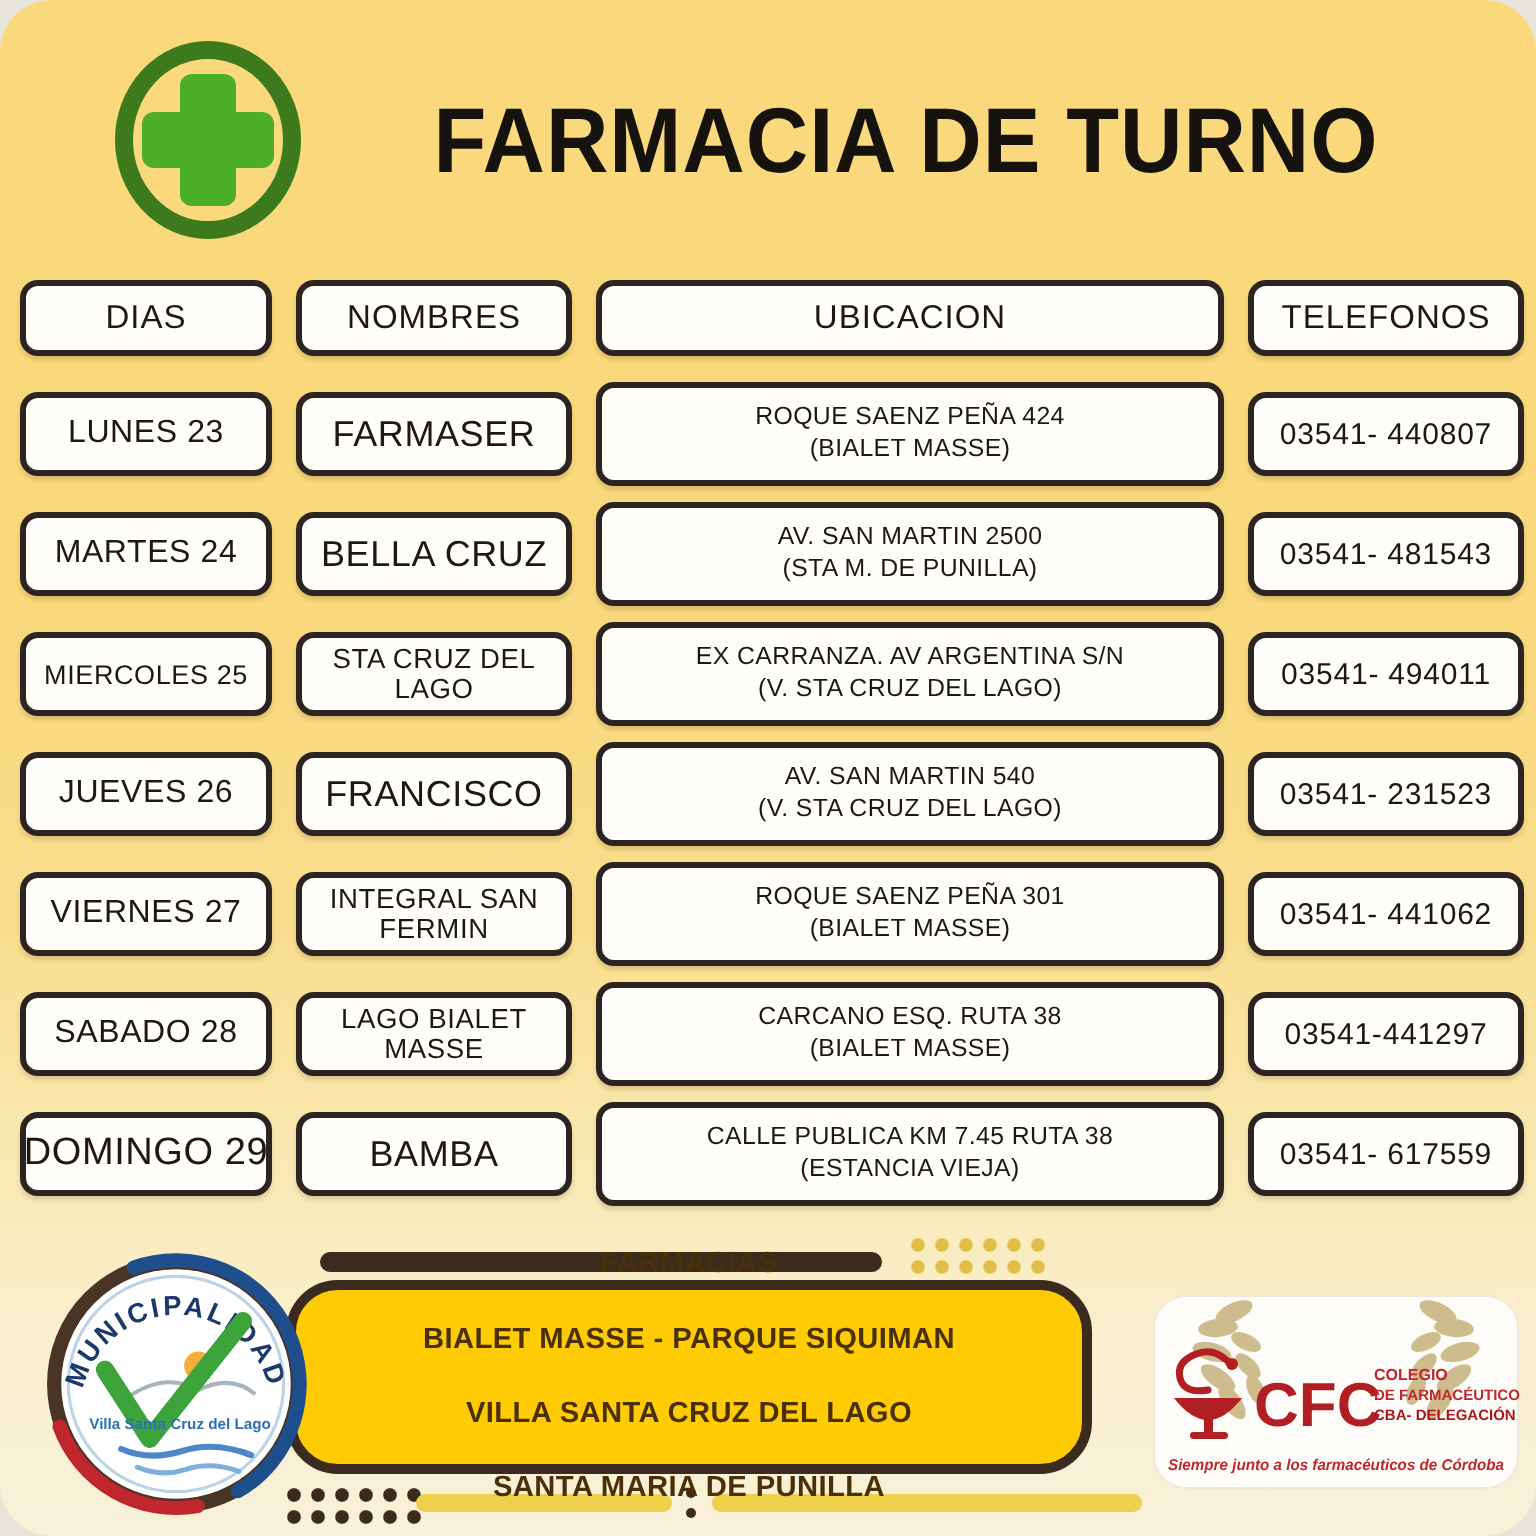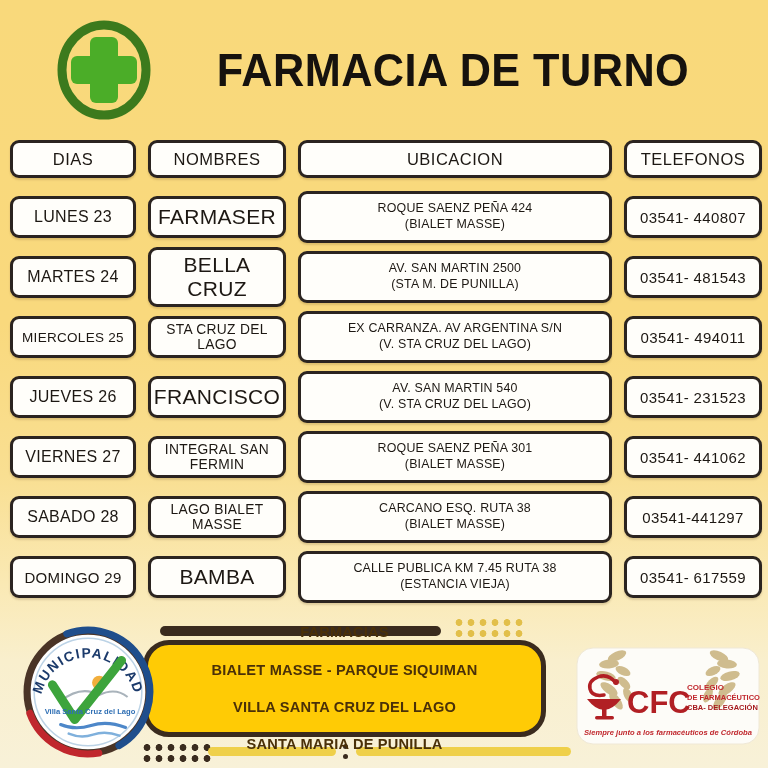--- a/index.html
+++ b/index.html
@@ -1,39 +1,40 @@
 <!DOCTYPE html>
 <html><head>
 <meta charset="utf-8">
 <style>
   html,body{margin:0;padding:0;}
   body{font-family:"Liberation Sans",sans-serif;background:#e8e4da;}
   .poster{
     position:relative;width:768px;height:768px;overflow:hidden;
     background:linear-gradient(180deg,#f9d97b 0%,#f9d97d 42%,#f9df92 62%,#fae9b4 76%,#f9efcd 86%,#f8f1d8 100%);
+    border-radius:26px;
   }
   
   .top{height:140px;display:flex;align-items:center;}
   .logo-wrap{margin-left:56px;width:96px;height:100px;flex:0 0 auto;}
   .title{flex:1;text-align:center;font-size:46px;font-weight:600;color:#16120e;
          letter-spacing:.5px;transform:scaleX(.94);margin-right:14px;white-space:nowrap;}
   
   .table{padding:0 0 0 10px;}
   .trow{display:grid;grid-template-columns:126px 138px 314px 138px;column-gap:12px;
         align-items:center;height:52px;margin-bottom:8px;}
   .trow.head{height:38px;margin-bottom:13px;}
   .cell{box-sizing:border-box;background:#fffefa;border:3px solid #2b2420;border-radius:9px;
         display:flex;flex-direction:column;align-items:center;justify-content:center;
         color:#1d1813;font-weight:400;text-align:center;
         box-shadow:0 2px 2px rgba(90,60,20,.18);}
   .head .cell{height:38px;font-size:16.5px;letter-spacing:.5px;}
   .c-day{height:42px;font-size:16px;white-space:nowrap;letter-spacing:.3px;}
   .day-sm{font-size:13.5px;}
-  .day-md{font-size:15px;}
-  .c-name{min-height:42px;font-size:21px;line-height:1.12;padding:3px 6px;letter-spacing:.3px;}
+  .day-md{font-size:19px;}
+  .c-name{min-height:42px;font-size:18px;line-height:1.12;padding:3px 6px;letter-spacing:.3px;}
   .name-sm{font-size:13.8px;}
   .c-loc{height:52px;font-size:12.4px;line-height:1.28;letter-spacing:.2px;}
   .c-loc span{white-space:nowrap;}
   .c-phone{height:42px;font-size:15px;white-space:nowrap;letter-spacing:.4px;}
   
   .abs{position:absolute;}
   .bar-top{left:160px;top:626px;width:281px;height:10px;background:#3a2b1e;border-radius:6px;}
   .dots-gold{left:451px;top:615px;width:74px;height:22px;
     background-image:radial-gradient(circle,#e2bf4a 3.1px,rgba(0,0,0,0) 3.7px);
     background-size:12px 11px;background-position:2px 2px;}

